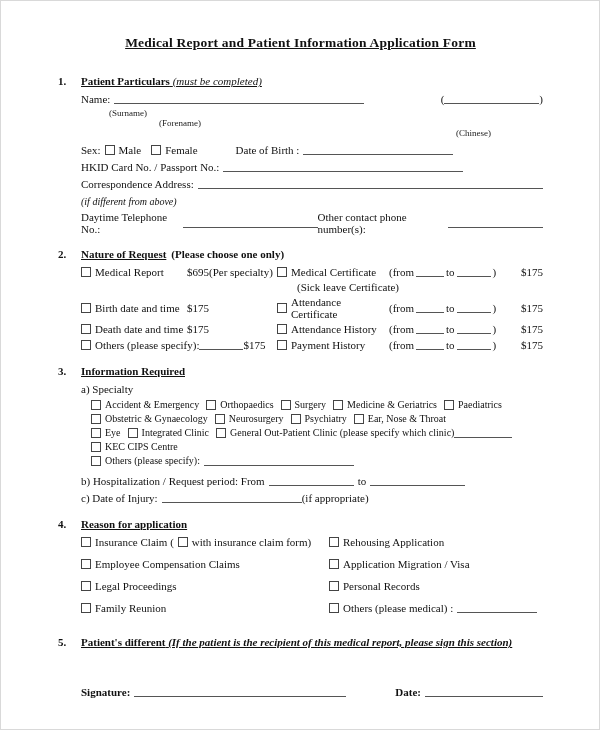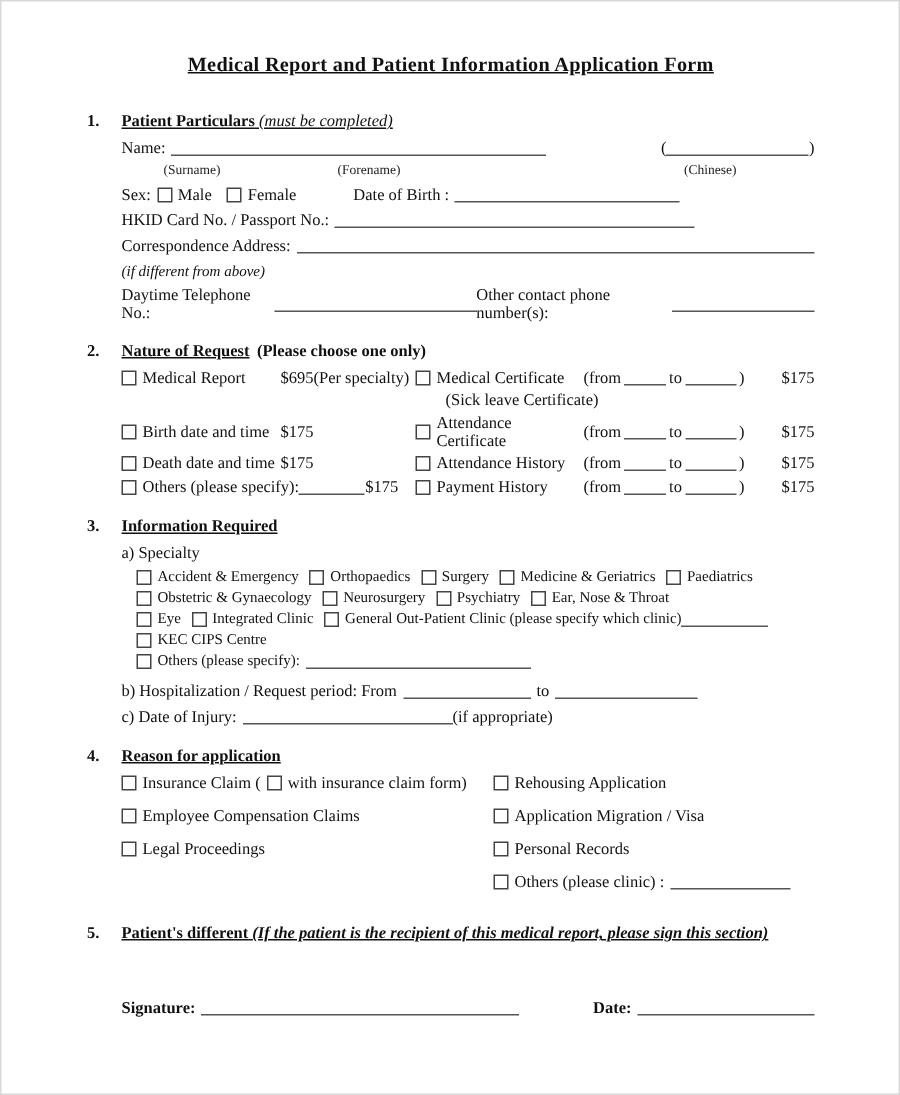--- a/index.html
+++ b/index.html
@@ -27,21 +27,21 @@
   .grow { flex:1 1 auto; }
   .cb { display:inline-block; width:10px; height:10px; border:1px solid #444; background:#fff; margin-right:4px; flex:none; }
   .spacer { flex:1 1 auto; }
 
   .w28{width:28px}.w34{width:34px}.w44{width:44px}.w58{width:58px}.w80{width:80px}
   .w85{width:85px}.w95{width:95px}.w118{width:118px}.w135{width:135px}.w140{width:140px}
   .w150{width:150px}.w212{width:212px}.w240{width:240px}.w250{width:250px}
   .ml4{margin-left:4px}.ml10{margin-left:10px}.ml38{margin-left:38px}
   .mr4{margin-right:4px}.mt8{margin-top:8px}
 
-  .slrow { display:flex; font-size:9px; margin:-1px 0 5px 0; color:#222; }
+  .slrow { display:flex; font-size:9px; margin:-1px 0 5px 0; color:#222;flex-direction:column; }
   .sl-surname{margin-left:28px}.sl-forename{margin-left:78px}
   .sl-chinese{margin-left:auto; margin-right:52px}
   .corr-note{font-size:10px; font-style:italic;}
 
   .s2row { display:flex; align-items:center; margin-bottom:2px; min-height:14px; }
   .lgroup { display:flex; align-items:center; width:196px; flex:none; }
   .llabel { width:92px; flex:none; }
   .lprice { flex:1; }
   .rlabel { width:98px; flex:none; }
   .fromto { display:flex; align-items:center; gap:2px; flex:none; }
@@ -326,38 +326,42 @@
             <span>with insurance claim form)</span>
           </div>
           <div class="r4row">
             <span class="cb"></span>
             <span>Employee Compensation Claims</span>
           </div>
           <div class="r4row">
             <span class="cb"></span>
             <span>Legal Proceedings</span>
           </div>
+          <div class="r4row">
+            <span class="cb"></span>
+            <span>Family Reunion</span>
+          </div>
         </div>
 
         <div class="col-right">
           <div class="r4row">
             <span class="cb"></span>
             <span>Rehousing Application</span>
           </div>
           <div class="r4row">
             <span class="cb"></span>
             <span>Application Migration / Visa</span>
           </div>
           <div class="r4row">
             <span class="cb"></span>
             <span>Personal Records</span>
           </div>
           <div class="r4row">
             <span class="cb"></span>
-            <span class="mr4">Others (please clinic) :</span>
+            <span class="mr4">Others (please medical) :</span>
             <span class="line w80"></span>
           </div>
         </div>
 
       </div>
     </div>
   </div>
 
   <div class="section">
     <div class="sec-head">

